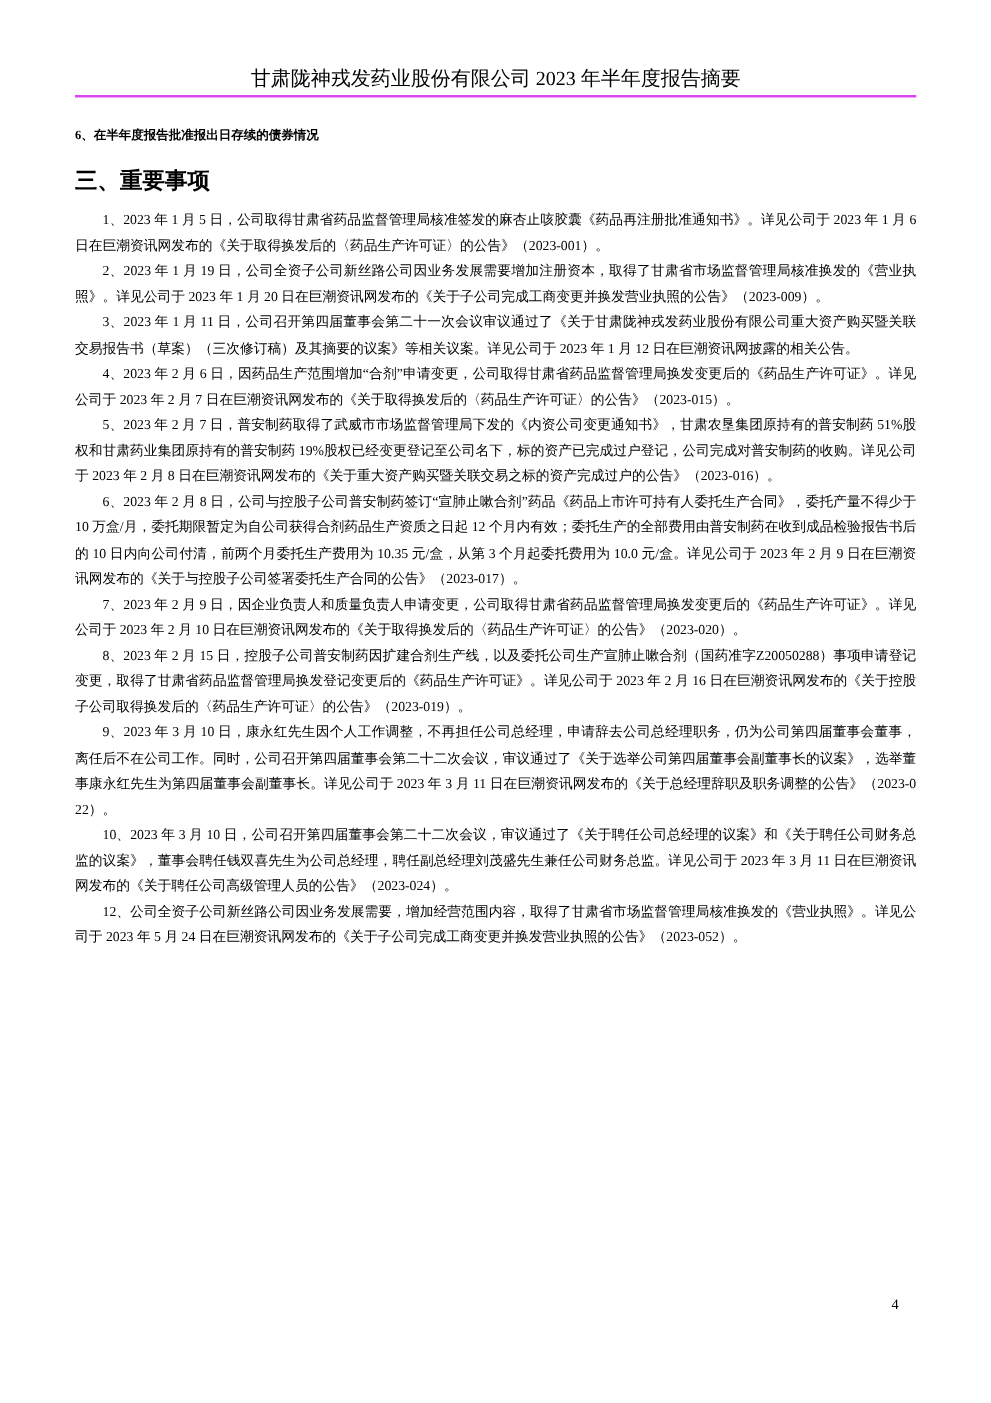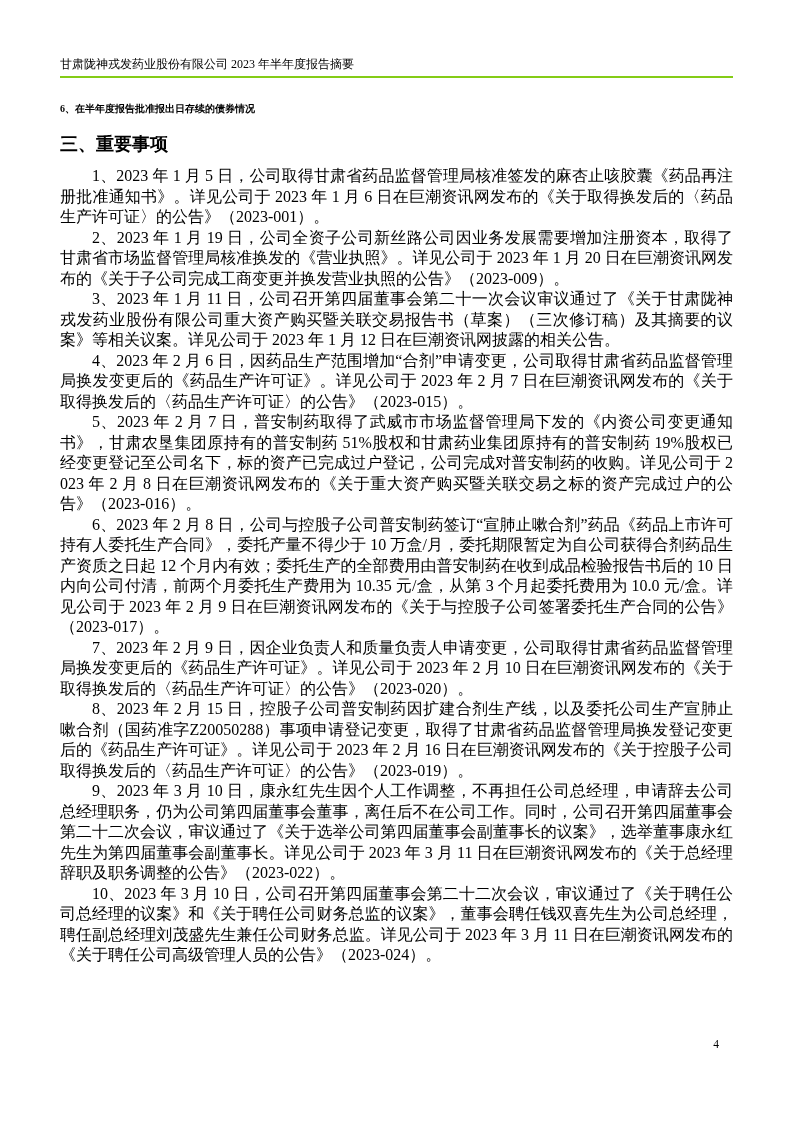--- a/index.html
+++ b/index.html
@@ -10,24 +10,24 @@
     margin: 0 auto;
     background: #ffffff;
     color: #000000;
     font-family: "Liberation Serif", "DejaVu Serif", serif;
     overflow: hidden;
   }
   .content { padding: 0 60px; }
   .doc-header {
     padding-top: 56px;
     padding-bottom: 4px;
-    text-align: left;
-    font-size: 12px;
+    text-align: center;
+    font-size: 16px;
     line-height: 16px;
-    border-bottom: 2px solid #84cc16;
+    border-bottom: 2px solid #d946ef;
   }
   .bond-heading {
     margin: 22px 0 0 0;
     font-size: 10px;
     font-weight: bold;
     line-height: 18px;
   }
   .options-line {
     margin-top: 27px;
     font-size: 12.5px;
@@ -36,21 +36,21 @@
   .options-line .option { margin-right: 10px; }
   .options-line .cb { margin-right: 2px; }
   .important-heading {
     margin: 16px 0 0 0;
     font-size: 18px;
     font-weight: bold;
     line-height: 21px;
   }
   .paragraphs {
     margin-top: 11px;
-    font-size: 16px;
+    font-size: 11px;
     line-height: 20.5px;
     text-align: justify;
   }
   .paragraphs p {
     margin: 0;
     text-indent: 2em;
     word-break: break-all;
   }
   .page-number {
     position: absolute;
@@ -78,18 +78,19 @@
       <p>1、2023 年 1 月 5 日，公司取得甘肃省药品监督管理局核准签发的麻杏止咳胶囊《药品再注册批准通知书》。详见公司于 2023 年 1 月 6 日在巨潮资讯网发布的《关于取得换发后的〈药品生产许可证〉的公告》（2023-001）。</p>
       <p>2、2023 年 1 月 19 日，公司全资子公司新丝路公司因业务发展需要增加注册资本，取得了甘肃省市场监督管理局核准换发的《营业执照》。详见公司于 2023 年 1 月 20 日在巨潮资讯网发布的《关于子公司完成工商变更并换发营业执照的公告》（2023-009）。</p>
       <p>3、2023 年 1 月 11 日，公司召开第四届董事会第二十一次会议审议通过了《关于甘肃陇神戎发药业股份有限公司重大资产购买暨关联交易报告书（草案）（三次修订稿）及其摘要的议案》等相关议案。详见公司于 2023 年 1 月 12 日在巨潮资讯网披露的相关公告。</p>
       <p>4、2023 年 2 月 6 日，因药品生产范围增加“合剂”申请变更，公司取得甘肃省药品监督管理局换发变更后的《药品生产许可证》。详见公司于 2023 年 2 月 7 日在巨潮资讯网发布的《关于取得换发后的〈药品生产许可证〉的公告》（2023-015）。</p>
       <p>5、2023 年 2 月 7 日，普安制药取得了武威市市场监督管理局下发的《内资公司变更通知书》，甘肃农垦集团原持有的普安制药 51%股权和甘肃药业集团原持有的普安制药 19%股权已经变更登记至公司名下，标的资产已完成过户登记，公司完成对普安制药的收购。详见公司于 2023 年 2 月 8 日在巨潮资讯网发布的《关于重大资产购买暨关联交易之标的资产完成过户的公告》（2023-016）。</p>
       <p>6、2023 年 2 月 8 日，公司与控股子公司普安制药签订“宣肺止嗽合剂”药品《药品上市许可持有人委托生产合同》，委托产量不得少于 10 万盒/月，委托期限暂定为自公司获得合剂药品生产资质之日起 12 个月内有效；委托生产的全部费用由普安制药在收到成品检验报告书后的 10 日内向公司付清，前两个月委托生产费用为 10.35 元/盒，从第 3 个月起委托费用为 10.0 元/盒。详见公司于 2023 年 2 月 9 日在巨潮资讯网发布的《关于与控股子公司签署委托生产合同的公告》（2023-017）。</p>
       <p>7、2023 年 2 月 9 日，因企业负责人和质量负责人申请变更，公司取得甘肃省药品监督管理局换发变更后的《药品生产许可证》。详见公司于 2023 年 2 月 10 日在巨潮资讯网发布的《关于取得换发后的〈药品生产许可证〉的公告》（2023-020）。</p>
       <p>8、2023 年 2 月 15 日，控股子公司普安制药因扩建合剂生产线，以及委托公司生产宣肺止嗽合剂（国药准字Z20050288）事项申请登记变更，取得了甘肃省药品监督管理局换发登记变更后的《药品生产许可证》。详见公司于 2023 年 2 月 16 日在巨潮资讯网发布的《关于控股子公司取得换发后的〈药品生产许可证〉的公告》（2023-019）。</p>
       <p>9、2023 年 3 月 10 日，康永红先生因个人工作调整，不再担任公司总经理，申请辞去公司总经理职务，仍为公司第四届董事会董事，离任后不在公司工作。同时，公司召开第四届董事会第二十二次会议，审议通过了《关于选举公司第四届董事会副董事长的议案》，选举董事康永红先生为第四届董事会副董事长。详见公司于 2023 年 3 月 11 日在巨潮资讯网发布的《关于总经理辞职及职务调整的公告》（2023-022）。</p>
       <p>10、2023 年 3 月 10 日，公司召开第四届董事会第二十二次会议，审议通过了《关于聘任公司总经理的议案》和《关于聘任公司财务总监的议案》，董事会聘任钱双喜先生为公司总经理，聘任副总经理刘茂盛先生兼任公司财务总监。详见公司于 2023 年 3 月 11 日在巨潮资讯网发布的《关于聘任公司高级管理人员的公告》（2023-024）。</p>
+      <p>12、公司全资子公司新丝路公司因业务发展需要，增加经营范围内容，取得了甘肃省市场监督管理局核准换发的《营业执照》。详见公司于 2023 年 5 月 24 日在巨潮资讯网发布的《关于子公司完成工商变更并换发营业执照的公告》（2023-052）。</p>
     </div>
 
   </div>
 
   <div class="page-number">4</div>
 </div>
 
 </body></html>

